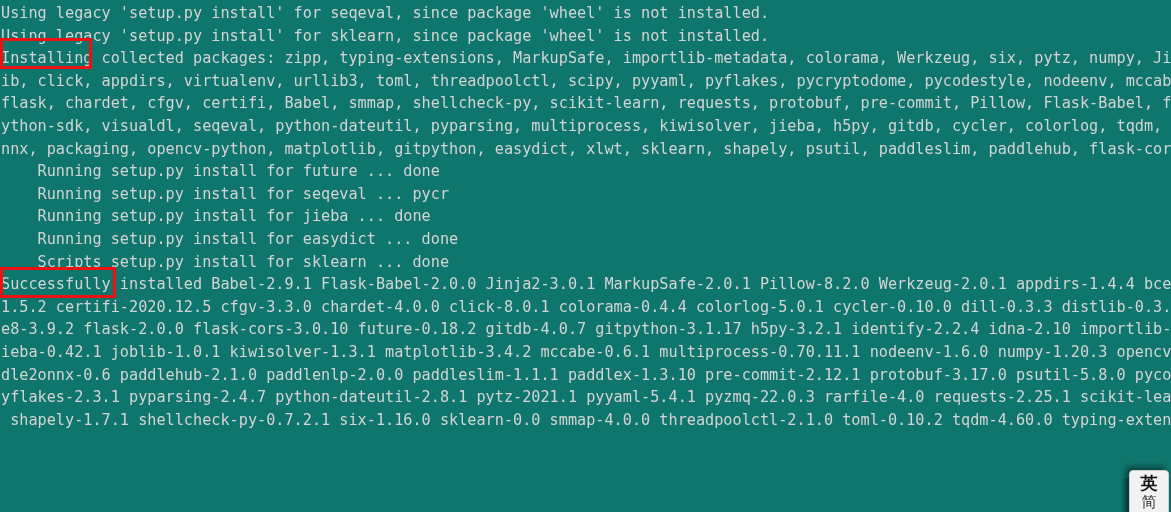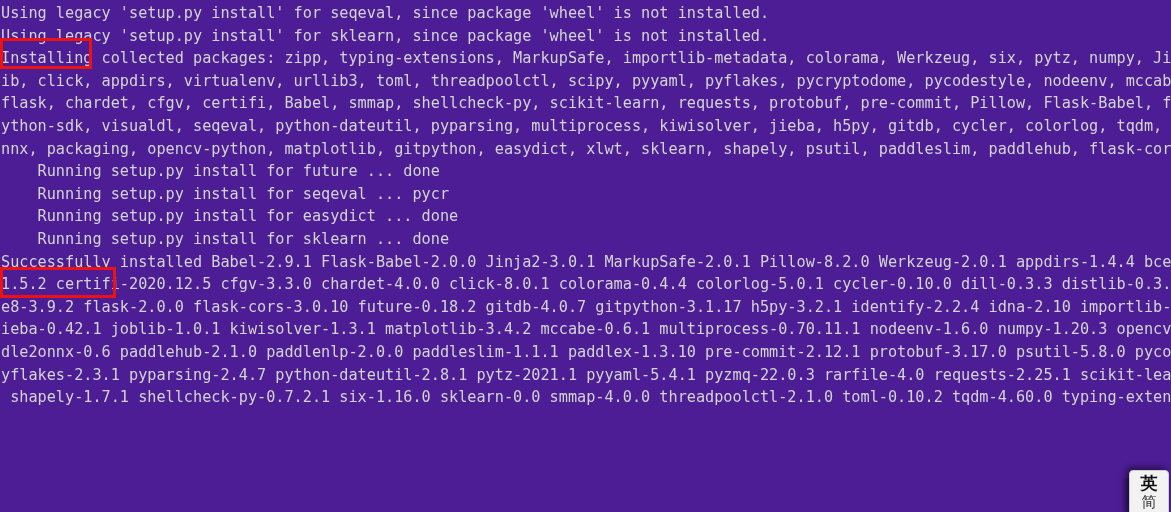--- a/index.html
+++ b/index.html
@@ -11,21 +11,21 @@
     background: #2b2b2b;
     width: 1171px;
     height: 512px;
     overflow: hidden;
     font-family: "DejaVu Sans Mono", "Liberation Mono", monospace;
   }
   #terminal {
     position: relative;
     width: 1171px;
     height: 512px;
-    background: #4c1d95;
+    background: #0f766e;
     overflow: hidden;
   }
   .screen {
     position: absolute;
     top: 0;
     left: 0;
     width: 1171px;
     padding-top: 2px;
     box-sizing: border-box;
   }
@@ -118,22 +118,23 @@
   <div class="screen">
     <div class="line">Using legacy 'setup.py install' for seqeval, since package 'wheel' is not installed.</div>
     <div class="line">Using legacy 'setup.py install' for sklearn, since package 'wheel' is not installed.</div>
     <div class="line">Installing collected packages: zipp, typing-extensions, MarkupSafe, importlib-metadata, colorama, Werkzeug, six, pytz, numpy, Jinja2, itsdangerous</div>
     <div class="line">ib, click, appdirs, virtualenv, urllib3, toml, threadpoolctl, scipy, pyyaml, pyflakes, pycryptodome, pycodestyle, nodeenv, mccabe, joblib, idna, i</div>
     <div class="line">flask, chardet, cfgv, certifi, Babel, smmap, shellcheck-py, scikit-learn, requests, protobuf, pre-commit, Pillow, Flask-Babel, flake8, dill, cache</div>
     <div class="line">ython-sdk, visualdl, seqeval, python-dateutil, pyparsing, multiprocess, kiwisolver, jieba, h5py, gitdb, cycler, colorlog, tqdm, rarfile, pyzmq, pa</div>
     <div class="line">nnx, packaging, opencv-python, matplotlib, gitpython, easydict, xlwt, sklearn, shapely, psutil, paddleslim, paddlehub, flask-cors, paddlex</div>
     <div class="line">    Running setup.py install for future ... done</div>
     <div class="line">    Running setup.py install for seqeval ... pycr</div>
+    <div class="line">    Running setup.py install for jieba ... done</div>
     <div class="line">    Running setup.py install for easydict ... done</div>
-    <div class="line">    Running setup.py install for sklearn ... done</div>
+    <div class="line">    Scripts setup.py install for sklearn ... done</div>
     <div class="line">Successfully installed Babel-2.9.1 Flask-Babel-2.0.0 Jinja2-3.0.1 MarkupSafe-2.0.1 Pillow-8.2.0 Werkzeug-2.0.1 appdirs-1.4.4 bce-python-sdk-0.8.60</div>
     <div class="line">1.5.2 certifi-2020.12.5 cfgv-3.3.0 chardet-4.0.0 click-8.0.1 colorama-0.4.4 colorlog-5.0.1 cycler-0.10.0 dill-0.3.3 distlib-0.3.1 easydict-1.9 fil</div>
     <div class="line">e8-3.9.2 flask-2.0.0 flask-cors-3.0.10 future-0.18.2 gitdb-4.0.7 gitpython-3.1.17 h5py-3.2.1 identify-2.2.4 idna-2.10 importlib-metadata-4.0.1 its</div>
     <div class="line">ieba-0.42.1 joblib-1.0.1 kiwisolver-1.3.1 matplotlib-3.4.2 mccabe-0.6.1 multiprocess-0.70.11.1 nodeenv-1.6.0 numpy-1.20.3 opencv-python-4.5.2.52 p</div>
     <div class="line">dle2onnx-0.6 paddlehub-2.1.0 paddlenlp-2.0.0 paddleslim-1.1.1 paddlex-1.3.10 pre-commit-2.12.1 protobuf-3.17.0 psutil-5.8.0 pycodestyle-2.7.0 pycr</div>
     <div class="line">yflakes-2.3.1 pyparsing-2.4.7 python-dateutil-2.8.1 pytz-2021.1 pyyaml-5.4.1 pyzmq-22.0.3 rarfile-4.0 requests-2.25.1 scikit-learn-0.24.2 scipy-1.</div>
     <div class="line"> shapely-1.7.1 shellcheck-py-0.7.2.1 six-1.16.0 sklearn-0.0 smmap-4.0.0 threadpoolctl-2.1.0 toml-0.10.2 tqdm-4.60.0 typing-extensions-3.10.0.0 url</div>
     <div class="line blank"></div>
   </div>
 

